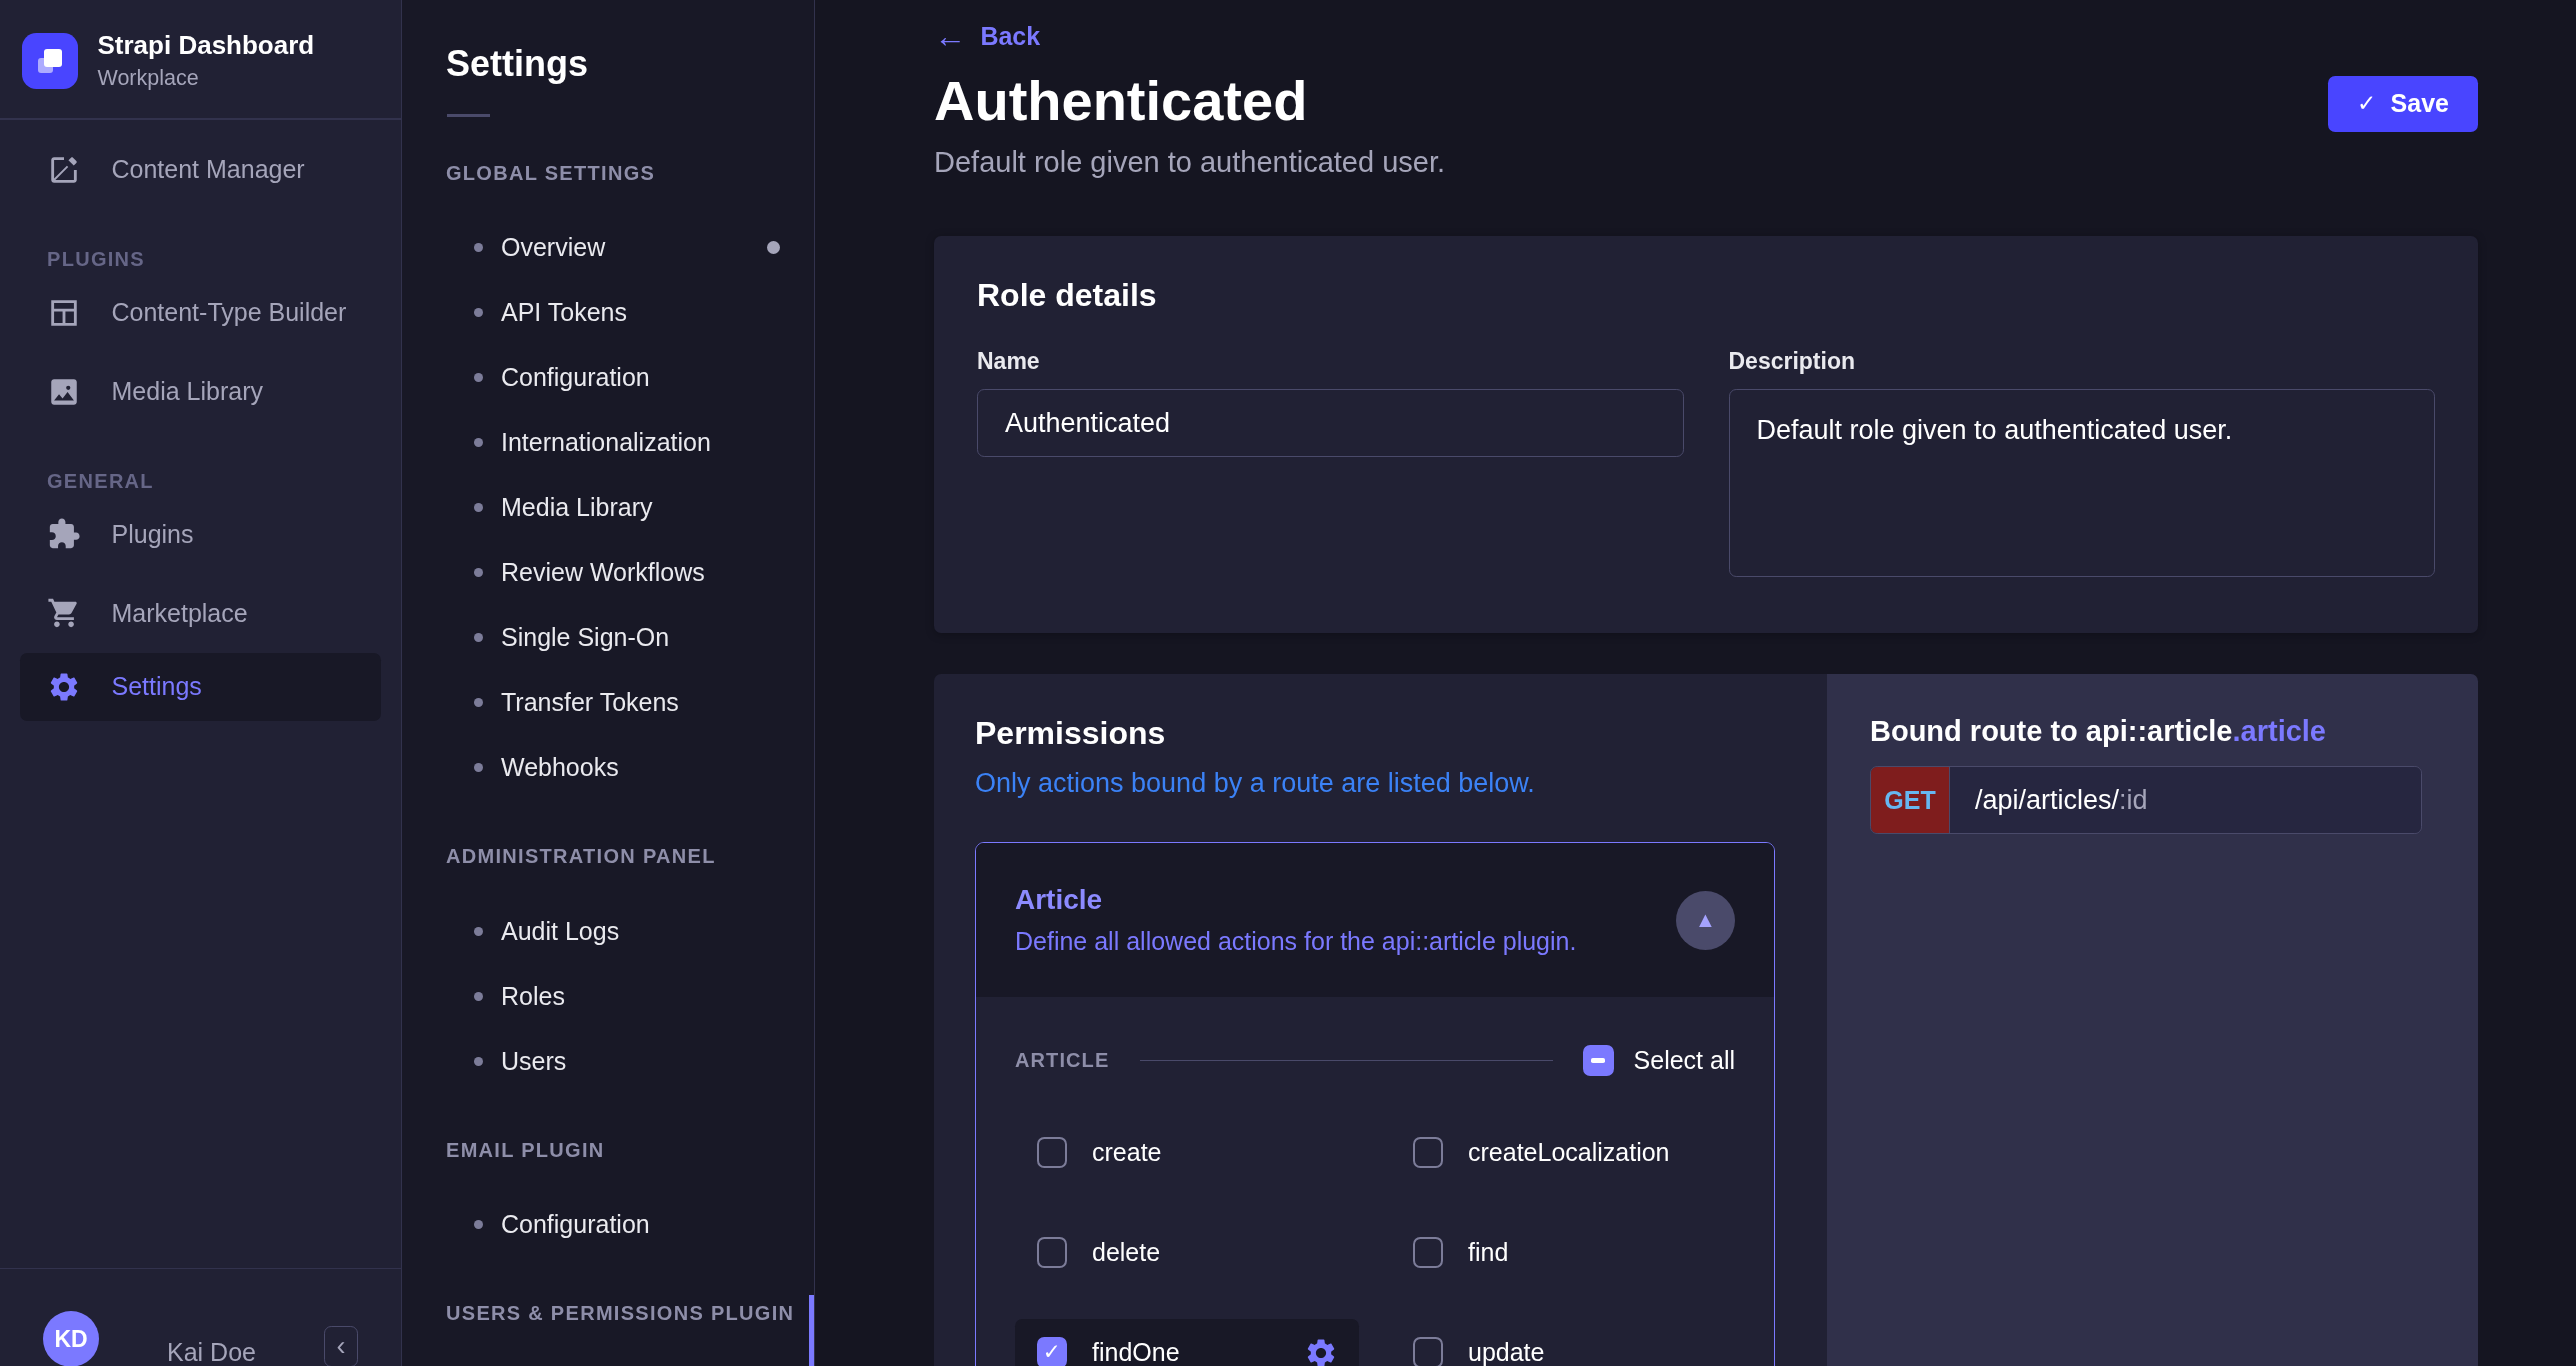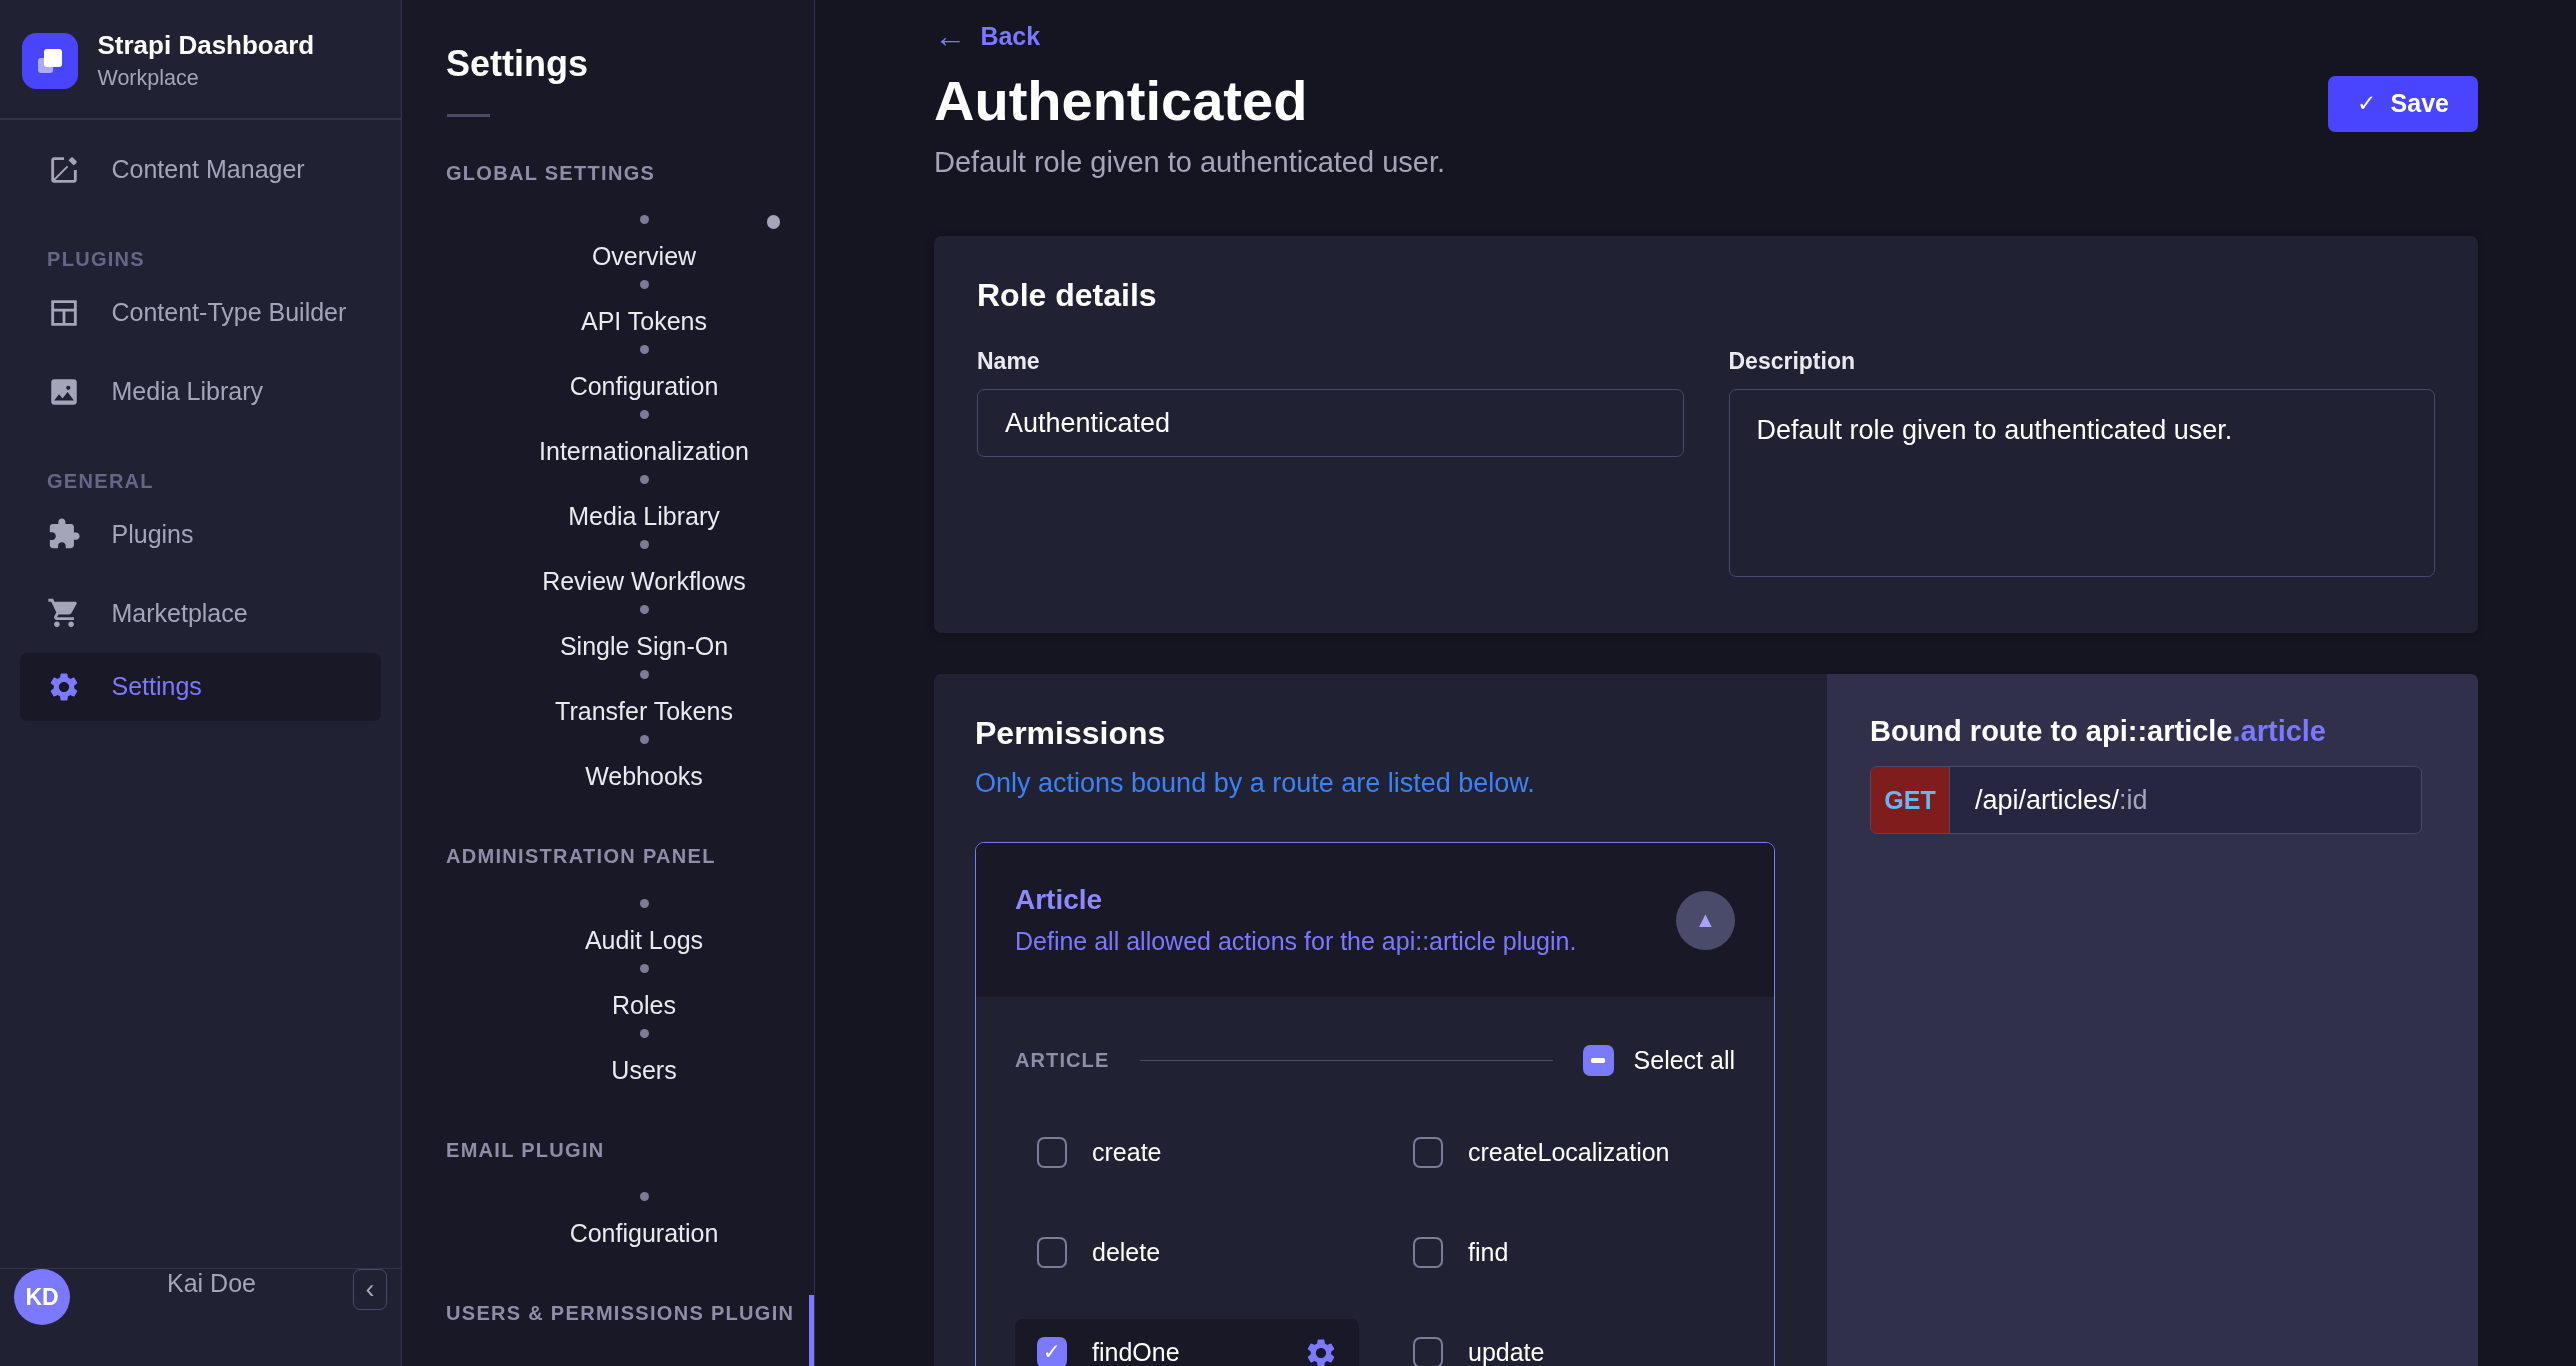--- a/index.html
+++ b/index.html
@@ -20,39 +20,39 @@
   .m-item { height:79px; display:flex; align-items:center; gap:30.5px;
     padding:0 25px 0 47px; color:#a5a5ba; font-size:25px; cursor:pointer; }
   .m-item .icon { width:34px; height:34px; display:flex; flex-shrink:0; }
   .m-item .icon svg { width:34px; height:34px; fill:#a5a5ba; }
   .m-item.active { background:#181826; border-radius:7.2px; margin:0 20px;
     padding:0 25px 0 27px; height:68px; color:#7b79ff; }
   .m-item.active .icon svg { fill:#7b79ff; }
   .m-section { font-size:20px; font-weight:700; letter-spacing:1.3px; color:#666687;
     padding:0 25px 0 47px; margin-top:39px; margin-bottom:1.8px; }
   .m-user { margin-top:auto; border-top:1.8px solid #32324d; height:99px;
-    display:flex; align-items:flex-start; padding:0 14px; gap:23px; }
+    display:flex; align-items:flex-end; padding:0 43px; gap:23px; }
   .avatar { width:56px; height:56px; border-radius:50%; background:#7b79ff;
     color:#fff; font-size:23px; font-weight:700; display:flex; align-items:center;
     justify-content:center; flex-shrink:0; }
   .u-name { flex:1; text-align:center; font-size:25px; color:#a5a5ba; }
   .collapse-btn { width:34px; height:41px; border:1.8px solid #4a4a6a; border-radius:7.2px;
     background:transparent; color:#a5a5ba; font-size:27px; line-height:1;
     display:flex; align-items:center; justify-content:center; cursor:pointer; }
 
   
   .subnav { width:413px; background:#181826; border-right:1.8px solid #32324d;
     position:relative; flex-shrink:0; overflow:hidden; }
   .subnav h2 { font-size:36px; font-weight:700; color:#ffffff; margin:43px 0 0 44px; }
   .s-divider { width:43px; height:2.7px; background:#4a4a6a; margin:29px 0 0 45px; }
   .s-section { font-size:20px; font-weight:700; letter-spacing:1.3px; color:#8e8ea9;
     margin:45px 0 0 44px; }
   .subnav ul { list-style:none; margin-top:30.5px; }
   .subnav li { height:65px; display:flex; align-items:center; gap:18px;
-    padding-left:72px; font-size:25px; color:#eaeaef; position:relative; cursor:pointer;flex-direction:column; }
+    padding-left:72px; font-size:25px; color:#eaeaef; position:relative; cursor:pointer; }
   .bullet { width:9px; height:9px; border-radius:50%; background:#7c7c99; flex-shrink:0; }
   .subnav li.active { color:#7b79ff; }
   .notif-dot { position:absolute; right:34px; width:13.5px; height:13.5px;
     border-radius:50%; background:#a5a5ba; }
   .active-bar { position:absolute; right:0; bottom:0; width:5.4px; height:72px;
     background:#7b79ff; }
 
   
   .content { flex:1; background:#151521; padding:20px 0 0 119px; overflow:hidden; }
   .back { display:inline-flex; align-items:center; gap:14.4px; color:#7b79ff;

